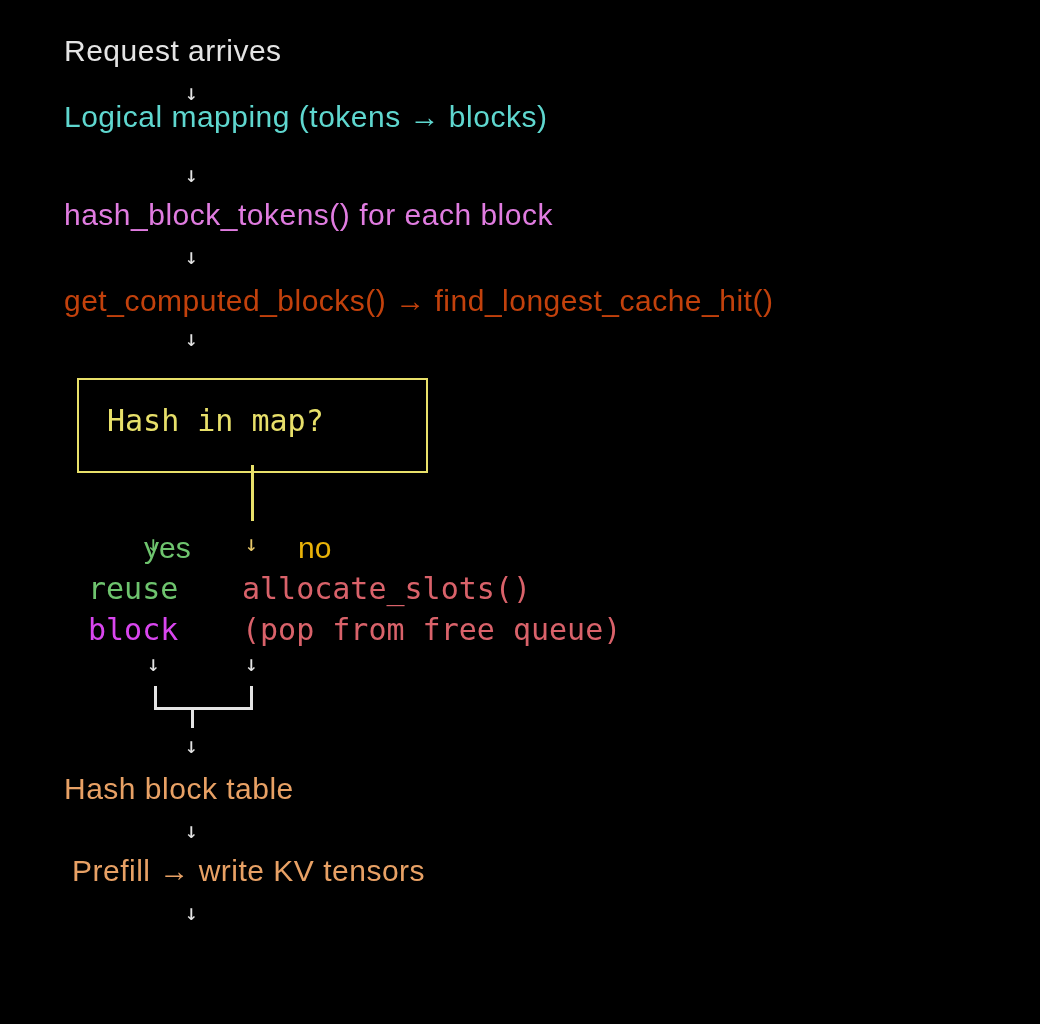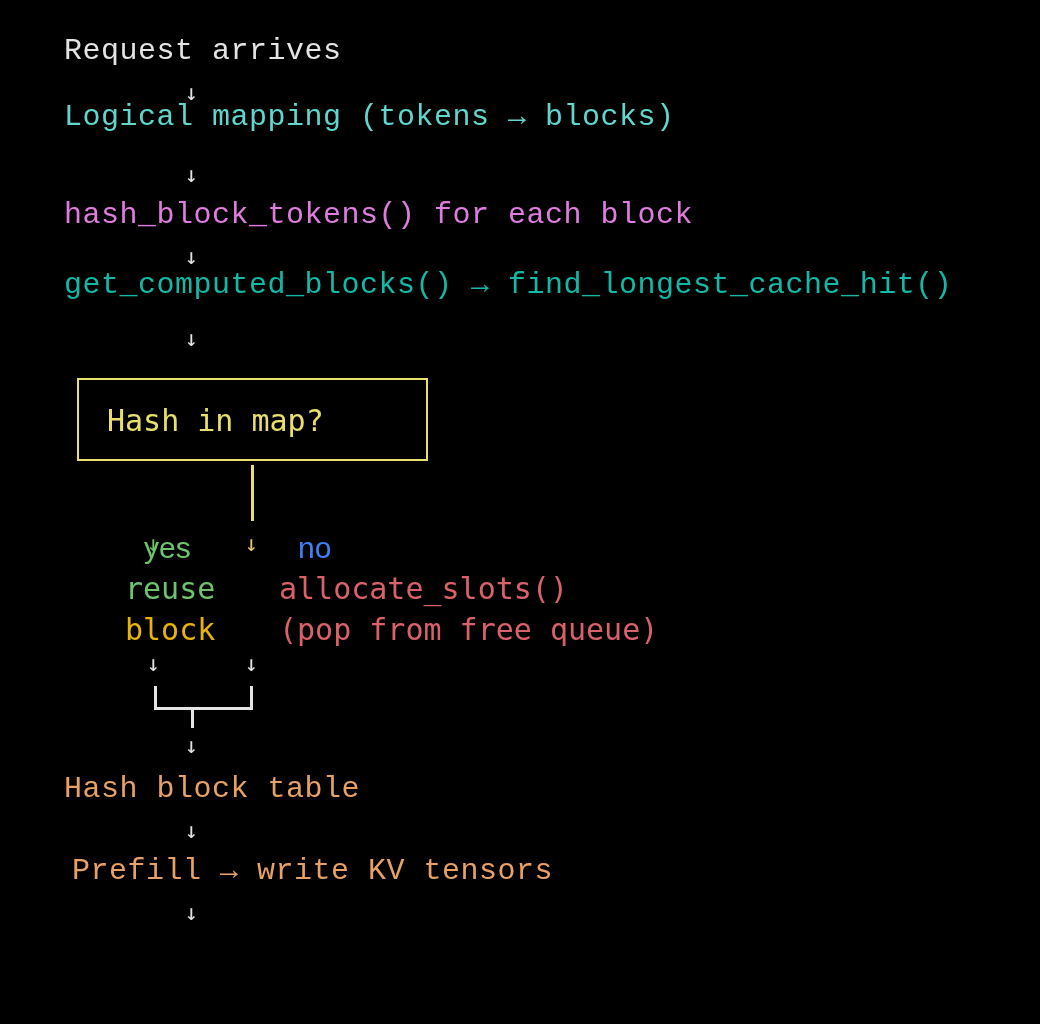--- a/index.html
+++ b/index.html
@@ -18,42 +18,42 @@
   #flow-canvas {
     position: relative;
     width: 1040px;
     height: 1024px;
     background: #000000;
   }
 
   .line {
     position: absolute;
     white-space: pre;
-    font-family: Liberation Mono, monospace;
+    font-family: Liberation Sans, sans-serif;
     font-size: 30px;
     line-height: 34px;
     letter-spacing: 0.5px;
   }
 
   .arrow-glyph {
     position: absolute;
     white-space: pre;
     font-family: "DejaVu Sans Mono", "Liberation Mono", monospace;
     font-size: 22px;
     line-height: 22px;
     text-align: center;
   }
 
   
   #decision-box {
     position: absolute;
     left: 77px;
     top: 378px;
     width: 351px;
-    height: 83px;
+    height: 95px;
     border: 2px solid #e8e06a;
     box-sizing: border-box;
     background: #000000;
   }
   #decision-box .box-label {
     position: absolute;
     left: 28px;
     top: 24px;
     font-family: "DejaVu Sans Mono", "Liberation Mono", monospace;
     font-size: 30px;
@@ -87,60 +87,59 @@
     position: absolute;
     background: #e4e4e4;
   }
 
   .small-col {
     position: absolute;
     white-space: pre;
     font-family: "DejaVu Sans Mono", "Liberation Mono", monospace;
     font-size: 30px;
     line-height: 41px;
-    margin-left: 37px;
   }
 </style>
 </head>
 <body>
 
 <div id="flow-canvas">
 
   <div class="line" id="step-request" style="left:64px; top:34px; color:#e4e4e4;">Request arrives</div>
 
   <div class="arrow-glyph" style="left:180px; top:82px; width:22px; color:#e4e4e4;">↓</div>
 
   <div class="line" id="step-logical" style="left:64px; top:100px; color:#5fd7cf;">Logical mapping (tokens → blocks)</div>
 
   <div class="arrow-glyph" style="left:180px; top:164px; width:22px; color:#e4e4e4;">↓</div>
 
   <div class="line" id="step-hash" style="left:64px; top:198px; color:#e07ce0;">hash_block_tokens() for each block</div>
 
   <div class="arrow-glyph" style="left:180px; top:246px; width:22px; color:#e4e4e4;">↓</div>
 
-  <div class="line" id="step-getcomputed" style="left:64px; top:268px; color:#14b8a6;">get_computed_blocks() → find_longest_cache_hit()</div>
+  <div class="line" id="step-getcomputed" style="left:64px; top:284px; color:#c2410c;">get_computed_blocks() → find_longest_cache_hit()</div>
 
   <div class="arrow-glyph" style="left:180px; top:328px; width:22px; color:#e4e4e4;">↓</div>
 
   <div id="decision-box">
     <div class="box-label">Hash in map?</div>
   </div>
 
   <div id="decision-stem"></div>
 
   <div class="branch-label" style="left:144px; top:487px; color:#6ec46e;">yes</div>
 
-  <div class="branch-label" style="left:298px; top:487px; color:#3b82f6;">no</div>
+  <div class="branch-label" style="left:298px; top:487px; color:#eab308;">no</div>
 
   <div class="arrow-glyph" style="left:142px; top:533px; width:22px; color:#6ec46e;">↓</div>
 
   <div class="arrow-glyph" style="left:240px; top:533px; width:22px; color:#e8c86a;">↓</div>
 
   <div class="small-col" style="left:88px; top:568px; color:#6ec46e;">reuse</div>
-  <div class="small-col" style="left:88px; top:609px; color:#eab308;text-align:right;">block</div>
+  <div class="small-col" style="left:88px; top:609px; color:#d946ef;text-align:right;">block</div>
 
   <div class="small-col" style="left:242px; top:609px; color:#d9626a;">(pop from free queue)</div>
   <div class="small-col" style="left:242px; top:568px; color:#d9626a;">allocate_slots()</div>
 
   <div class="arrow-glyph" style="left:142px; top:653px; width:22px; color:#e4e4e4;">↓</div>
   <div class="arrow-glyph" style="left:240px; top:653px; width:22px; color:#e4e4e4;">↓</div>
 
   <div class="merge-seg" style="left:154px; top:686px; width:3px; height:24px;"></div>
   <div class="merge-seg" style="left:250px; top:686px; width:3px; height:24px;"></div>
   <div class="merge-seg" style="left:154px; top:707px; width:99px; height:3px;"></div>

